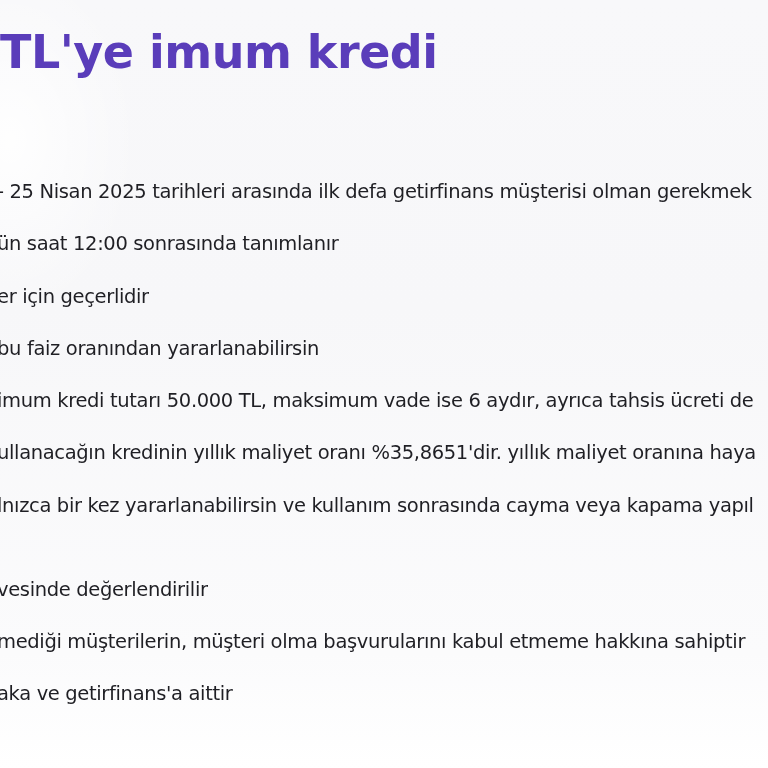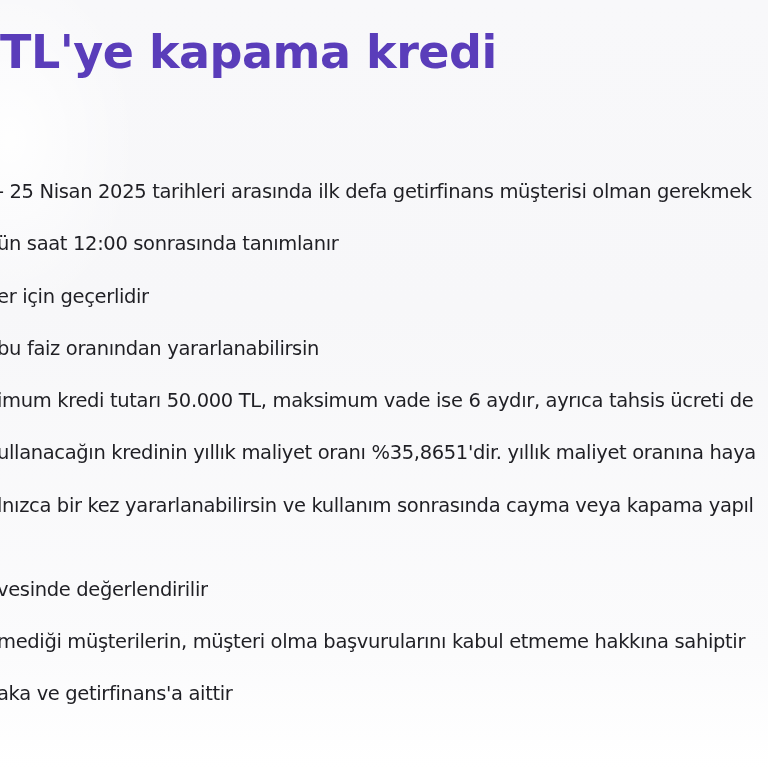--- a/index.html
+++ b/index.html
@@ -63,21 +63,21 @@
     .item.gap-after {
       margin-bottom: 60px;
     }
   </style>
 </head>
 <body>
 
 <div class="glow"></div>
 
 <main class="page">
-  <h1 class="title">TL'ye kapama kredi</h1>
+  <h1 class="title">TL'ye imum kredi</h1>
 
   <ul class="items">
     <li class="item">- 25 Nisan 2025 tarihleri arasında ilk defa getirfinans müşterisi olman gerekmek</li>
     <li class="item">ün saat 12:00 sonrasında tanımlanır</li>
     <li class="item">er için geçerlidir</li>
     <li class="item"> bu faiz oranından yararlanabilirsin</li>
     <li class="item">imum kredi tutarı 50.000 TL, maksimum vade ise 6 aydır, ayrıca tahsis ücreti de </li>
     <li class="item">ullanacağın kredinin yıllık maliyet oranı %35,8651'dir. yıllık maliyet oranına haya</li>
     <li class="item gap-after">lnızca bir kez yararlanabilirsin ve kullanım sonrasında cayma veya kapama yapıl</li>
     <li class="item">vesinde değerlendirilir</li>

